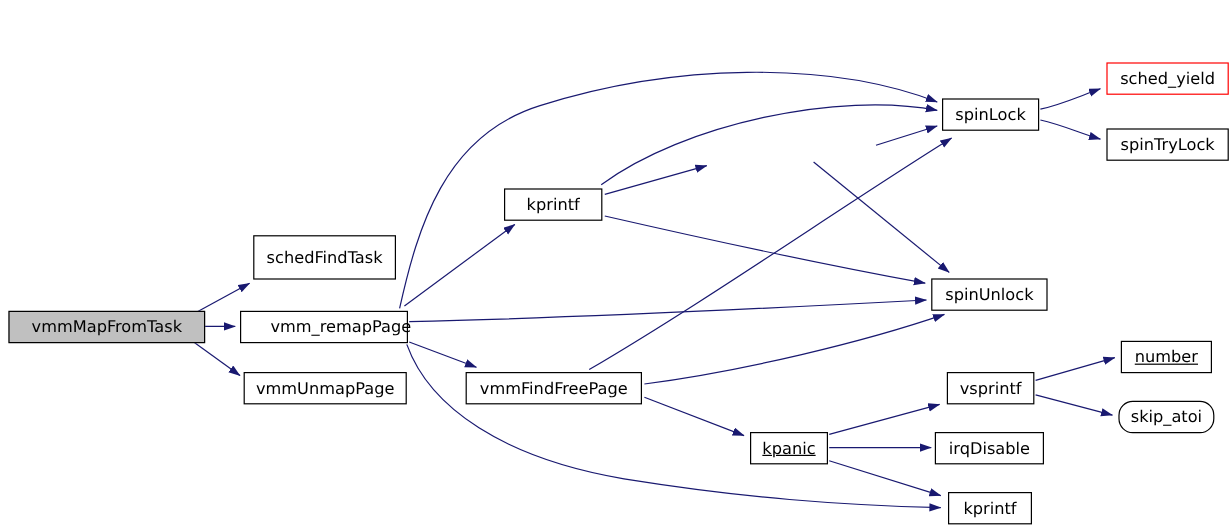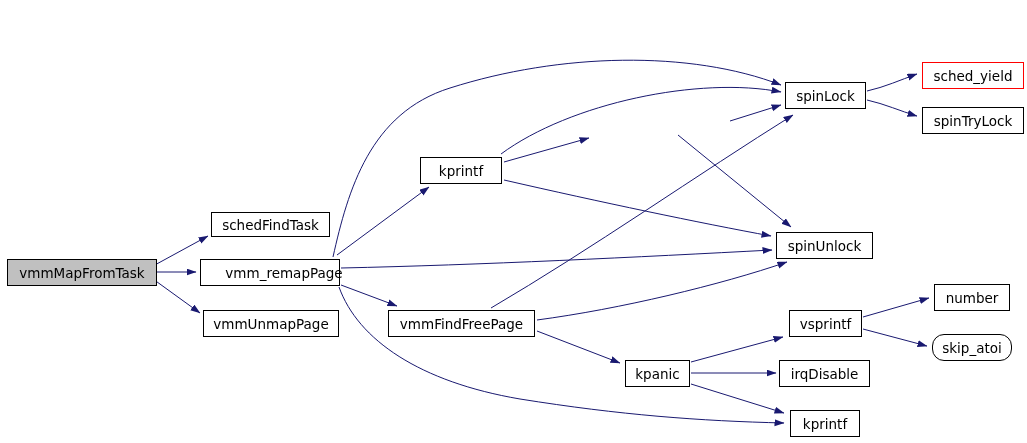--- a/index.html
+++ b/index.html
@@ -61,30 +61,30 @@
         <path d="M867,91 C885,87 900,80 917,74" fill="none" stroke="#191970" stroke-width="1" marker-end="url(#arrowhead)"></path>
         <path d="M867,100 C885,104 900,111 917,116" fill="none" stroke="#191970" stroke-width="1" marker-end="url(#arrowhead)"></path>
         <path d="M691,362 L783,337" fill="none" stroke="#191970" stroke-width="1" marker-end="url(#arrowhead)"></path>
         <path d="M691,373 L776,373" fill="none" stroke="#191970" stroke-width="1" marker-end="url(#arrowhead)"></path>
         <path d="M691,384 L784,413" fill="none" stroke="#191970" stroke-width="1" marker-end="url(#arrowhead)"></path>
         <path d="M863,317 L929,298" fill="none" stroke="#191970" stroke-width="1" marker-end="url(#arrowhead)"></path>
         <path d="M863,329 L927,346" fill="none" stroke="#191970" stroke-width="1" marker-end="url(#arrowhead)"></path>
       </g>
   </svg>
   <div class="nodes-layer" id="nodes-layer">
-      <div class="node current" style="left: 7px; top: 259px; width: 150px; height: 27px;">vmmMapFromTask</div>
-      <div class="node" style="left: 211px; top: 212px; width: 119px; height: 25px;">schedFindTask</div>
+      <div class="node current" style="left: 7px; top: 259px; width: 164px; height: 27px;">vmmMapFromTask</div>
+      <div class="node" style="left: 211px; top: 196px; width: 119px; height: 37px;">schedFindTask</div>
       <div class="node" style="left: 200px; top: 259px; width: 140px; height: 27px; padding-left: 28px;">vmm_remapPage</div>
       <div class="node" style="left: 203px; top: 310px; width: 136px; height: 27px;">vmmUnmapPage</div>
       <div class="node" style="left: 420px; top: 157px; width: 82px; height: 27px;">kprintf</div>
       <div class="node" style="left: 785px; top: 82px; width: 81px; height: 27px; text-align: right;">spinLock</div>
-      <div class="node red" style="left: 922px; top: 62px; width: 102px; height: 27px;">sched_yield</div>
+      <div class="node red" style="left: 922px; top: 52px; width: 102px; height: 27px;">sched_yield</div>
       <div class="node" style="left: 922px; top: 107px; width: 102px; height: 27px;">spinTryLock</div>
       <div class="node" style="left: 776px; top: 232px; width: 97px; height: 27px;">spinUnlock</div>
       <div class="node" style="left: 388px; top: 310px; width: 147px; height: 27px;">vmmFindFreePage</div>
       <div class="node" style="left: 789px; top: 310px; width: 73px; height: 27px;">vsprintf</div>
-      <div class="node" style="left: 934px; top: 284px; width: 76px; height: 27px;">number</div>
+      <div class="node" style="left: 934px; top: 284px; width: 76px; height: 27px; text-decoration: underline;">number</div>
       <div class="node" style="left: 932px; top: 334px; width: 80px; height: 27px; border-radius: 12px;">skip_atoi</div>
-      <div class="node" style="left: 625px; top: 360px; width: 65px; height: 27px;">kpanic</div>
+      <div class="node" style="left: 625px; top: 360px; width: 65px; height: 27px; text-decoration: underline;">kpanic</div>
       <div class="node" style="left: 779px; top: 360px; width: 91px; height: 27px;">irqDisable</div>
       <div class="node" style="left: 790px; top: 410px; width: 70px; height: 27px;">kprintf</div>
     </div>
 </div>
 
 </body></html>

